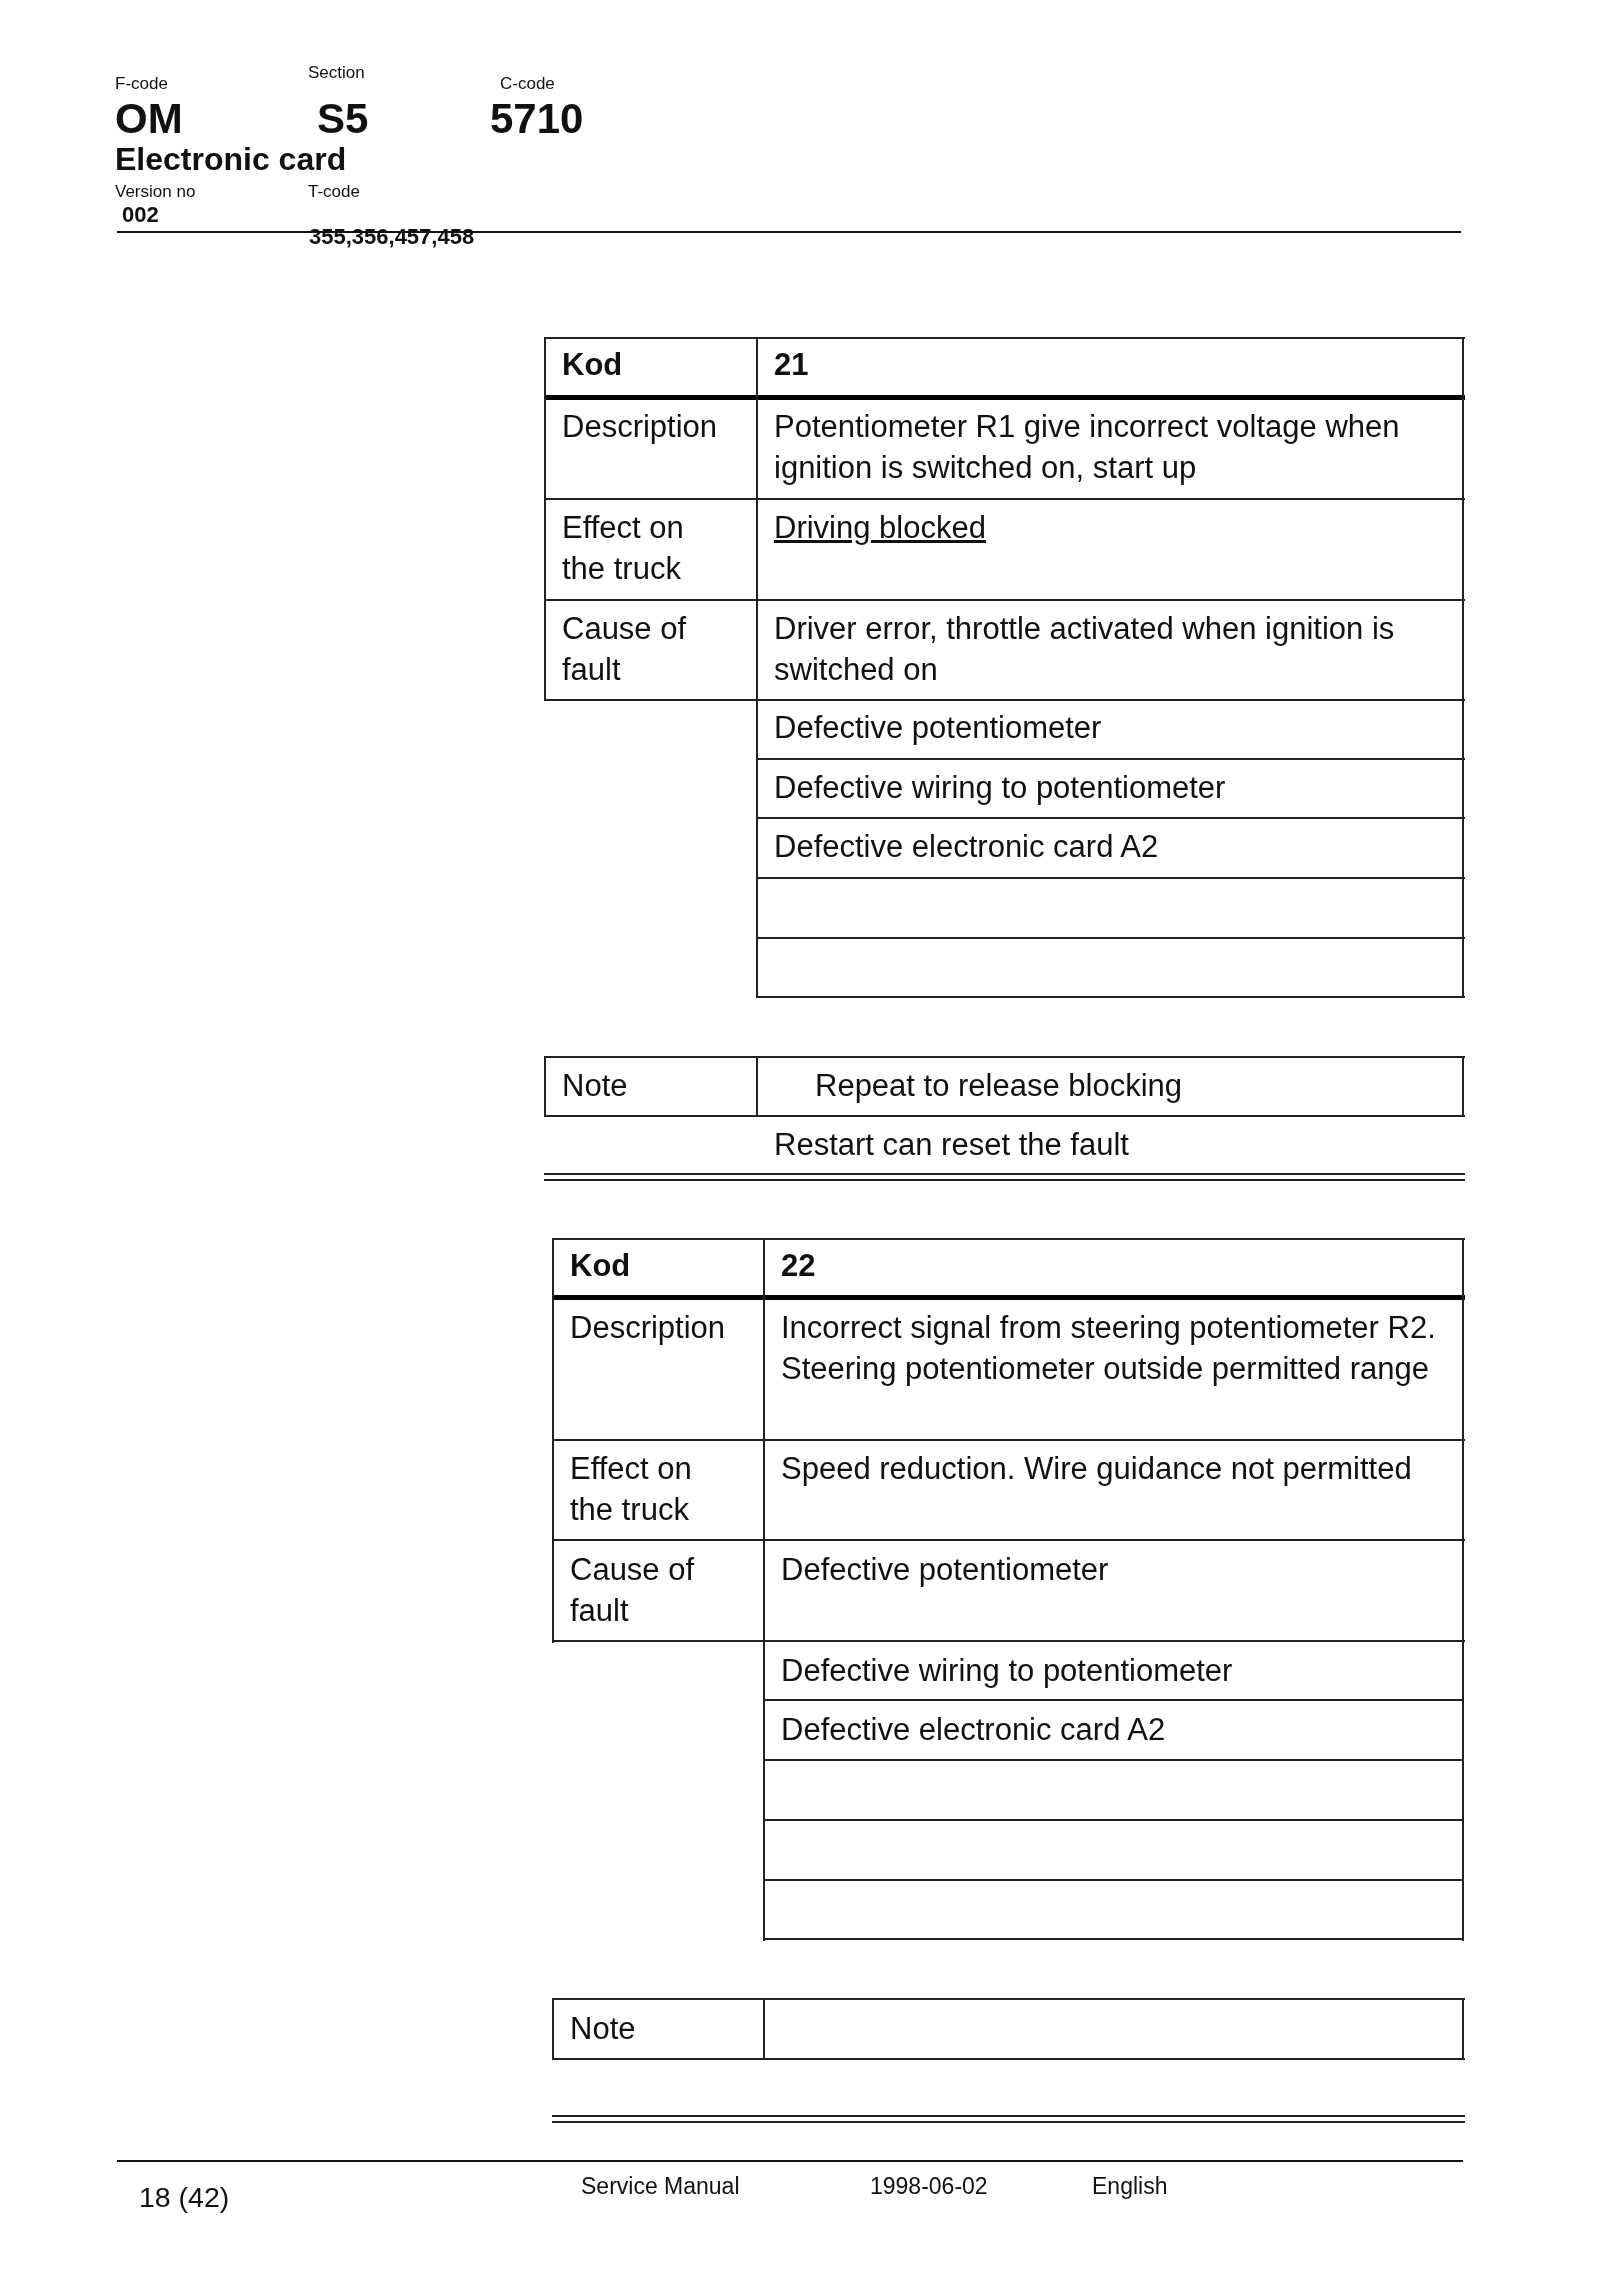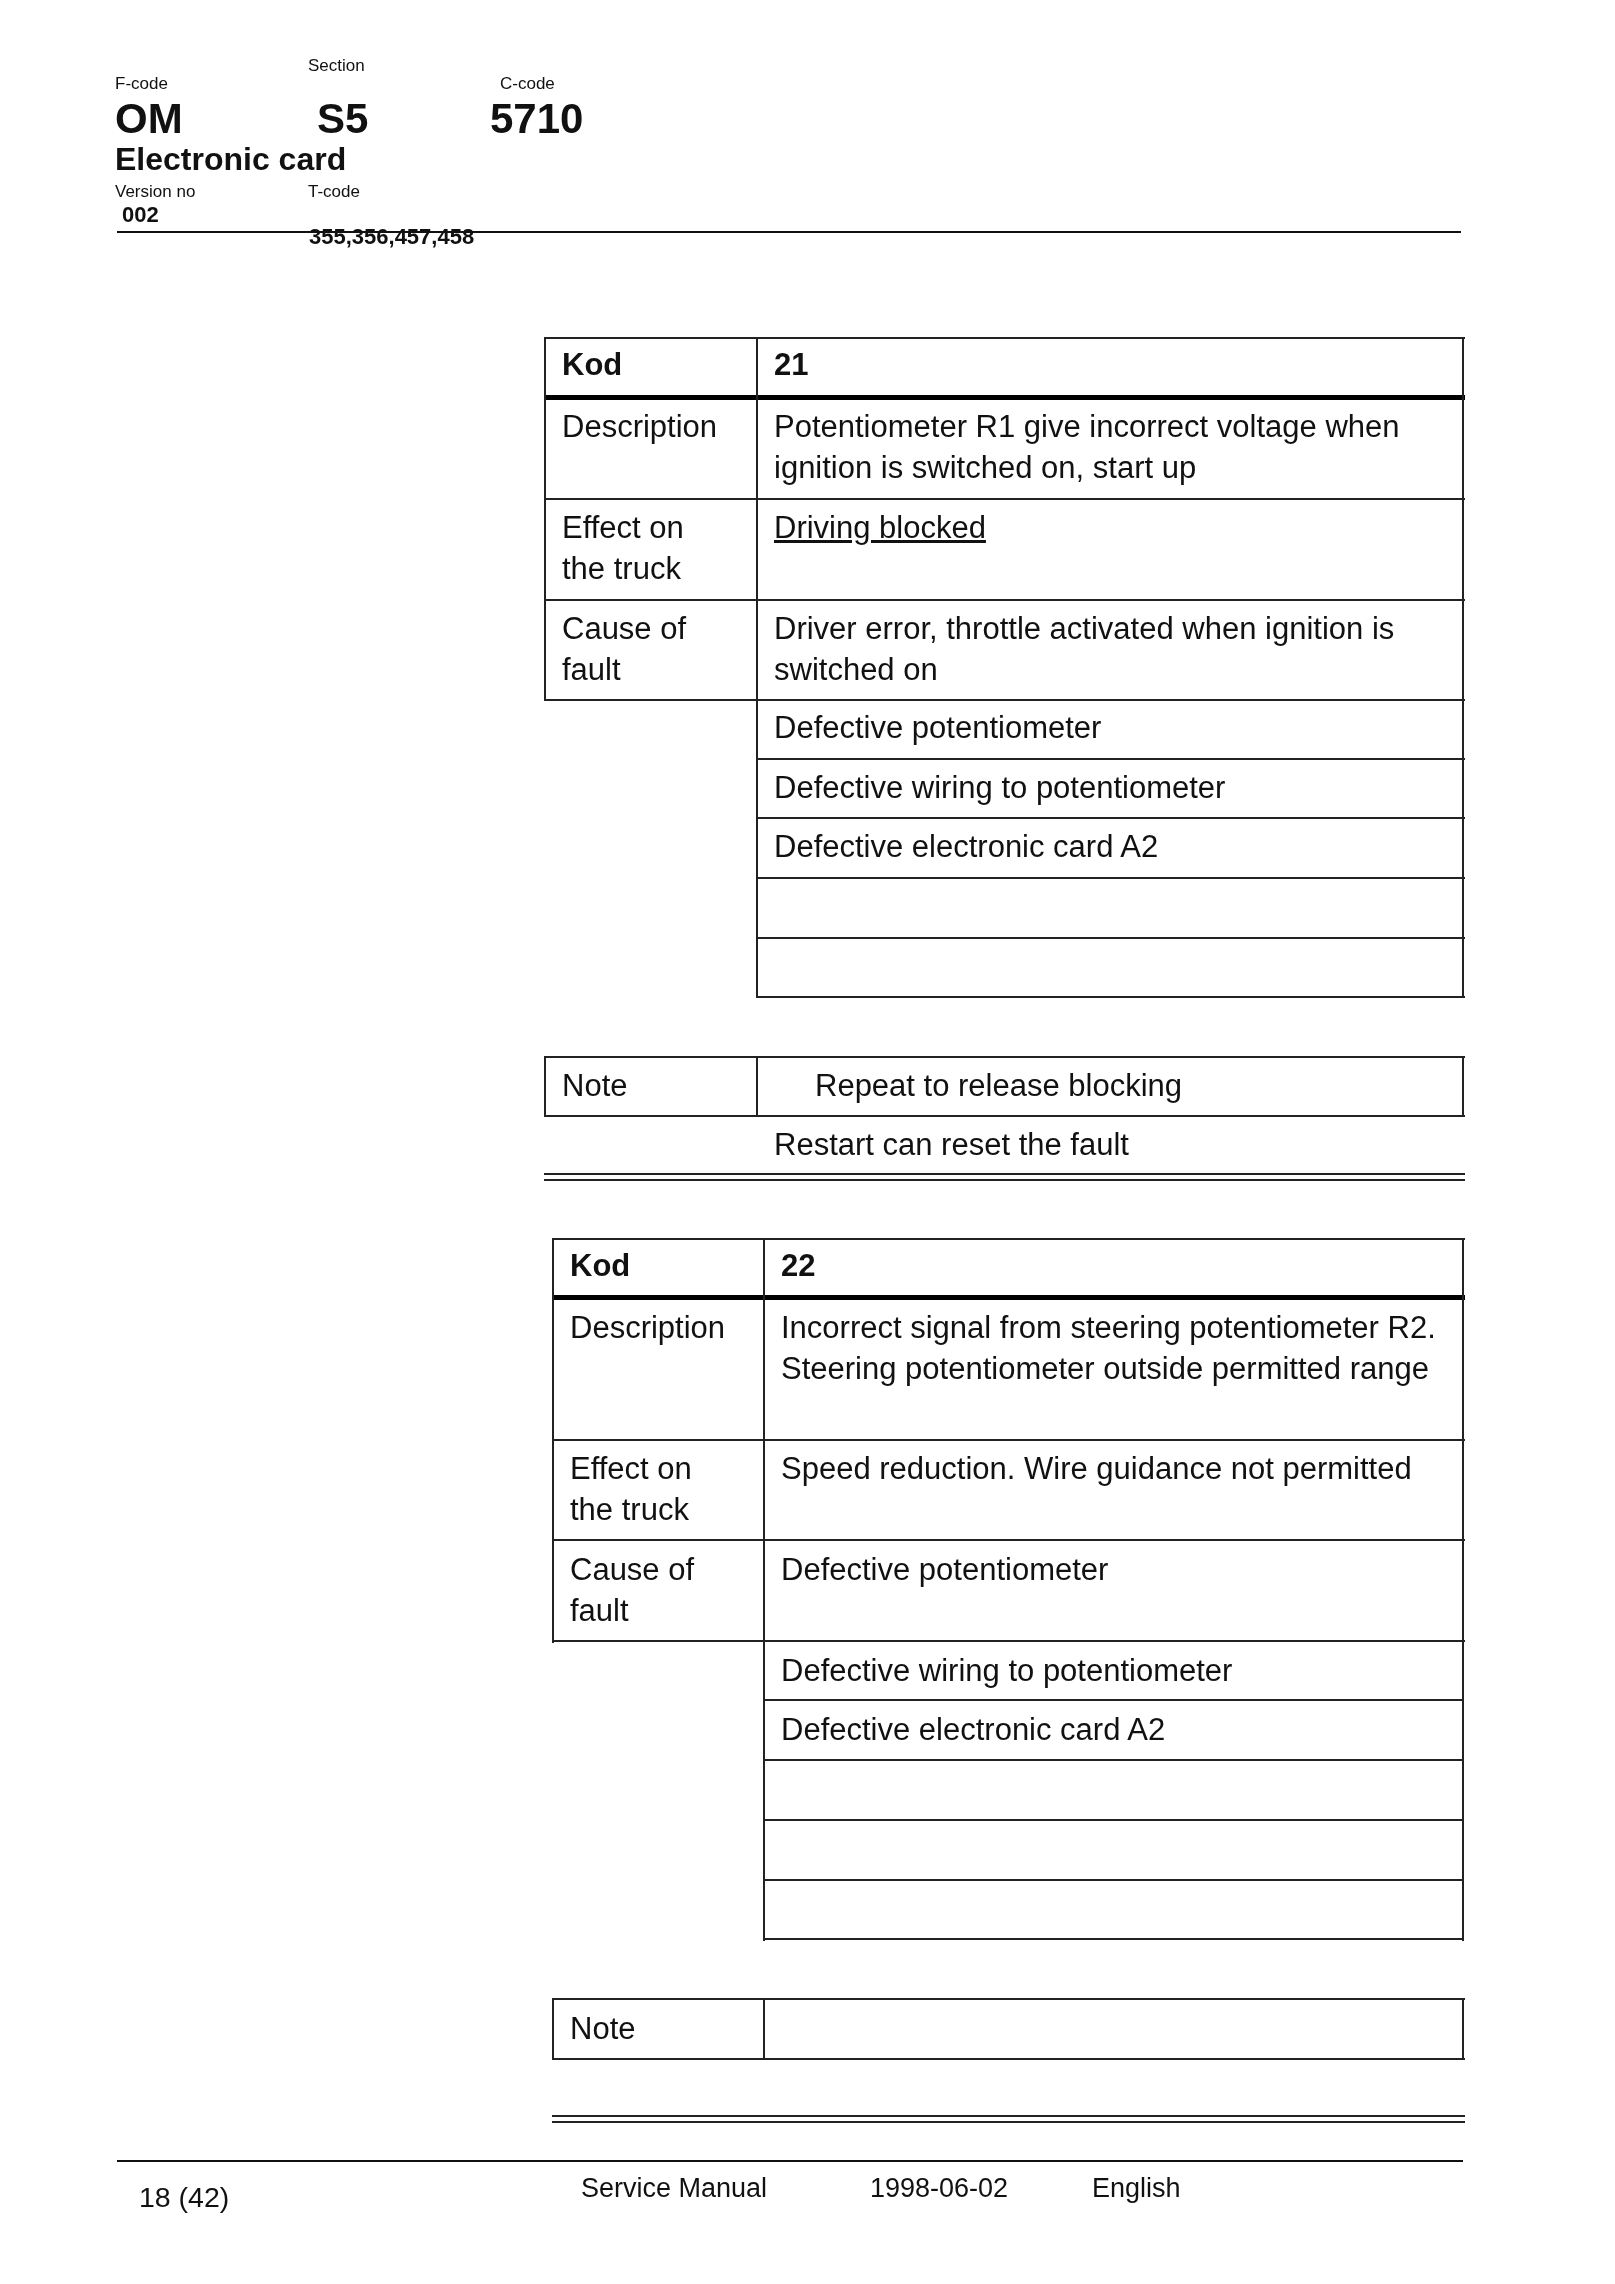--- a/index.html
+++ b/index.html
@@ -11,31 +11,31 @@
   .title { font-size: 32px; font-weight: bold; line-height: 1; }
   .val-mid { font-size: 22px; font-weight: bold; line-height: 1; }
   .rule { position: absolute; background: #111111; }
 
   .cell-text { position: absolute; font-size: 31px; line-height: 41px; white-space: normal; }
   .bold { font-weight: bold; }
   .hline { position: absolute; height: 2px; background: #222222; }
   .vline { position: absolute; width: 2px; background: #222222; }
   .thick { position: absolute; height: 5.4px; background: #000000; }
 
-  .footer-text { font-size: 27px; line-height: 1; }
+  .footer-text { font-size: 23px; line-height: 1; }
   .footer-page { font-size: 28.5px; line-height: 1; }
 </style>
 </head>
 <body>
 
 <div>
   <span class="abs lbl-small" style="left:115px; top:75px;">F-code</span>
   <span class="abs val-big" style="left:115px; top:98px;">OM</span>
 
-  <span class="abs lbl-small" style="left:308px; top:57px;">Section</span>
+  <span class="abs lbl-small" style="left:308px; top:64px;">Section</span>
   <span class="abs val-big" style="left:317px; top:98px;">S5</span>
 
   <span class="abs lbl-small" style="left:500px; top:75px;">C-code</span>
   <span class="abs val-big" style="left:490px; top:98px;">5710</span>
 
   <span class="abs title" style="left:115px; top:143px;">Electronic card</span>
 
   <span class="abs lbl-small" style="left:115px; top:183px;">Version no</span>
   <span class="abs val-mid" style="left:122px; top:204px;">002</span>
 

